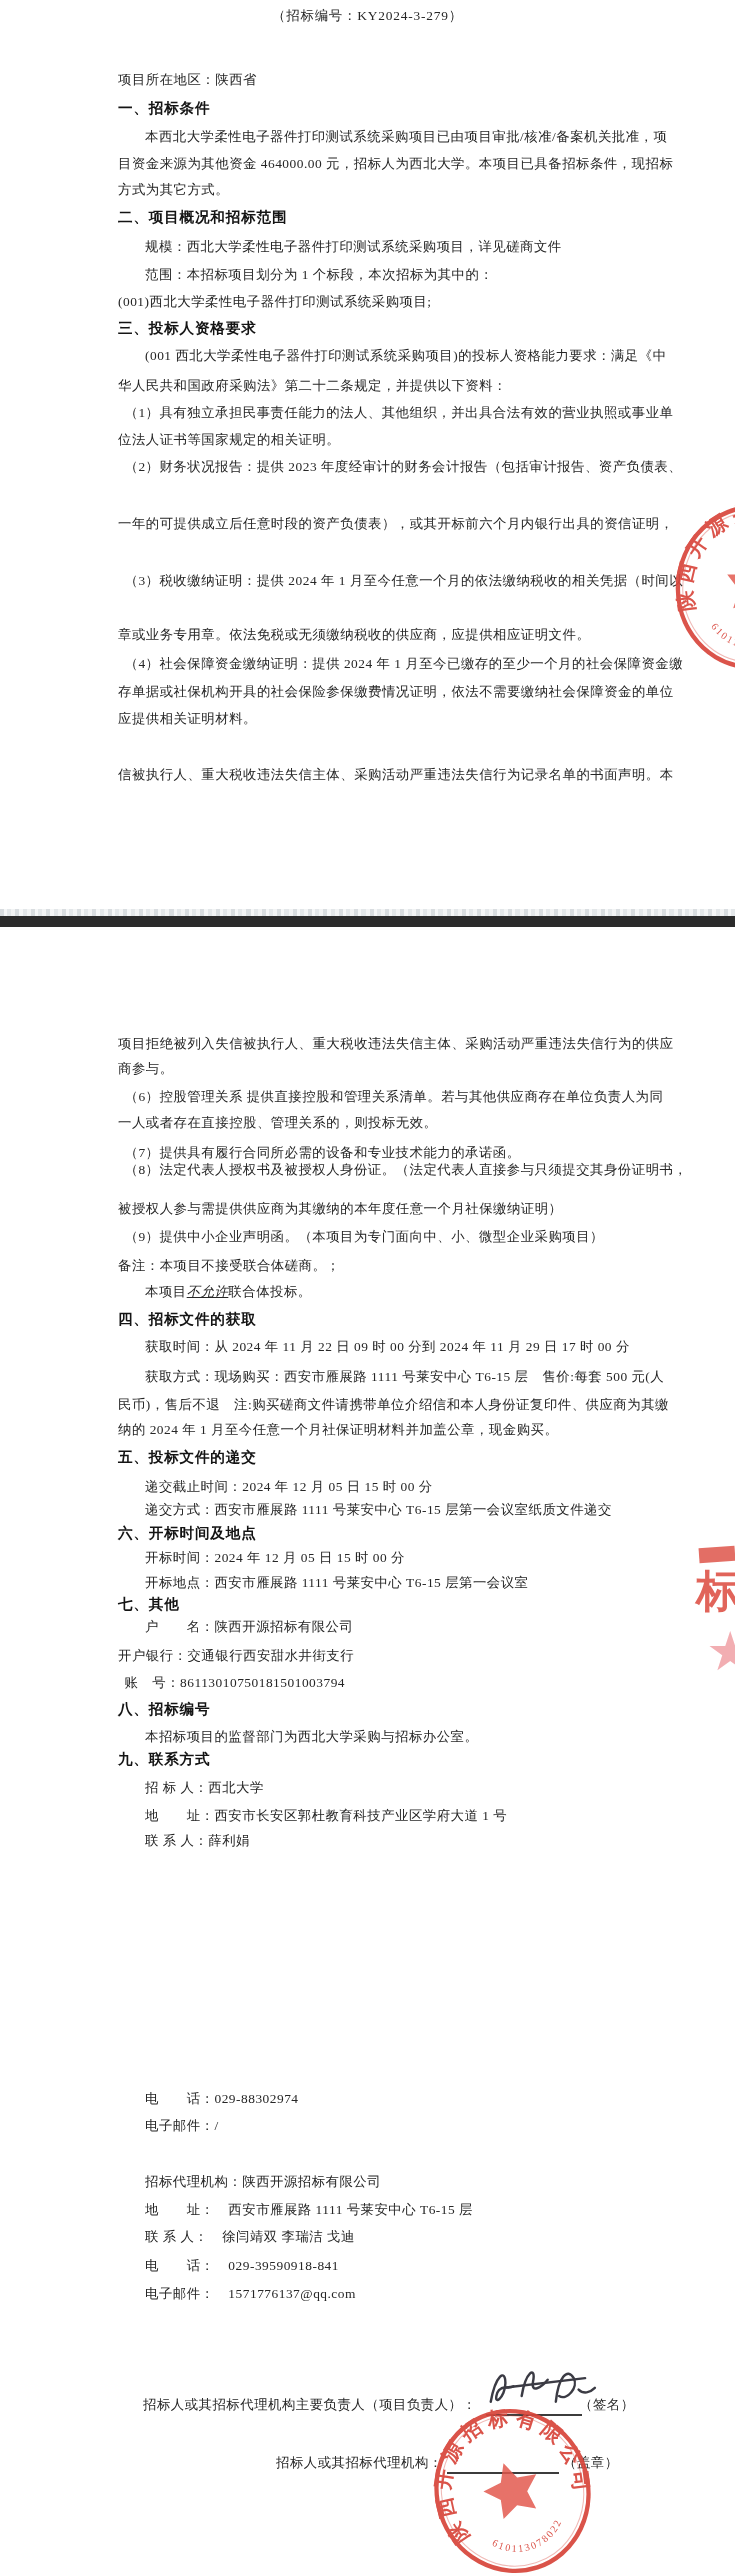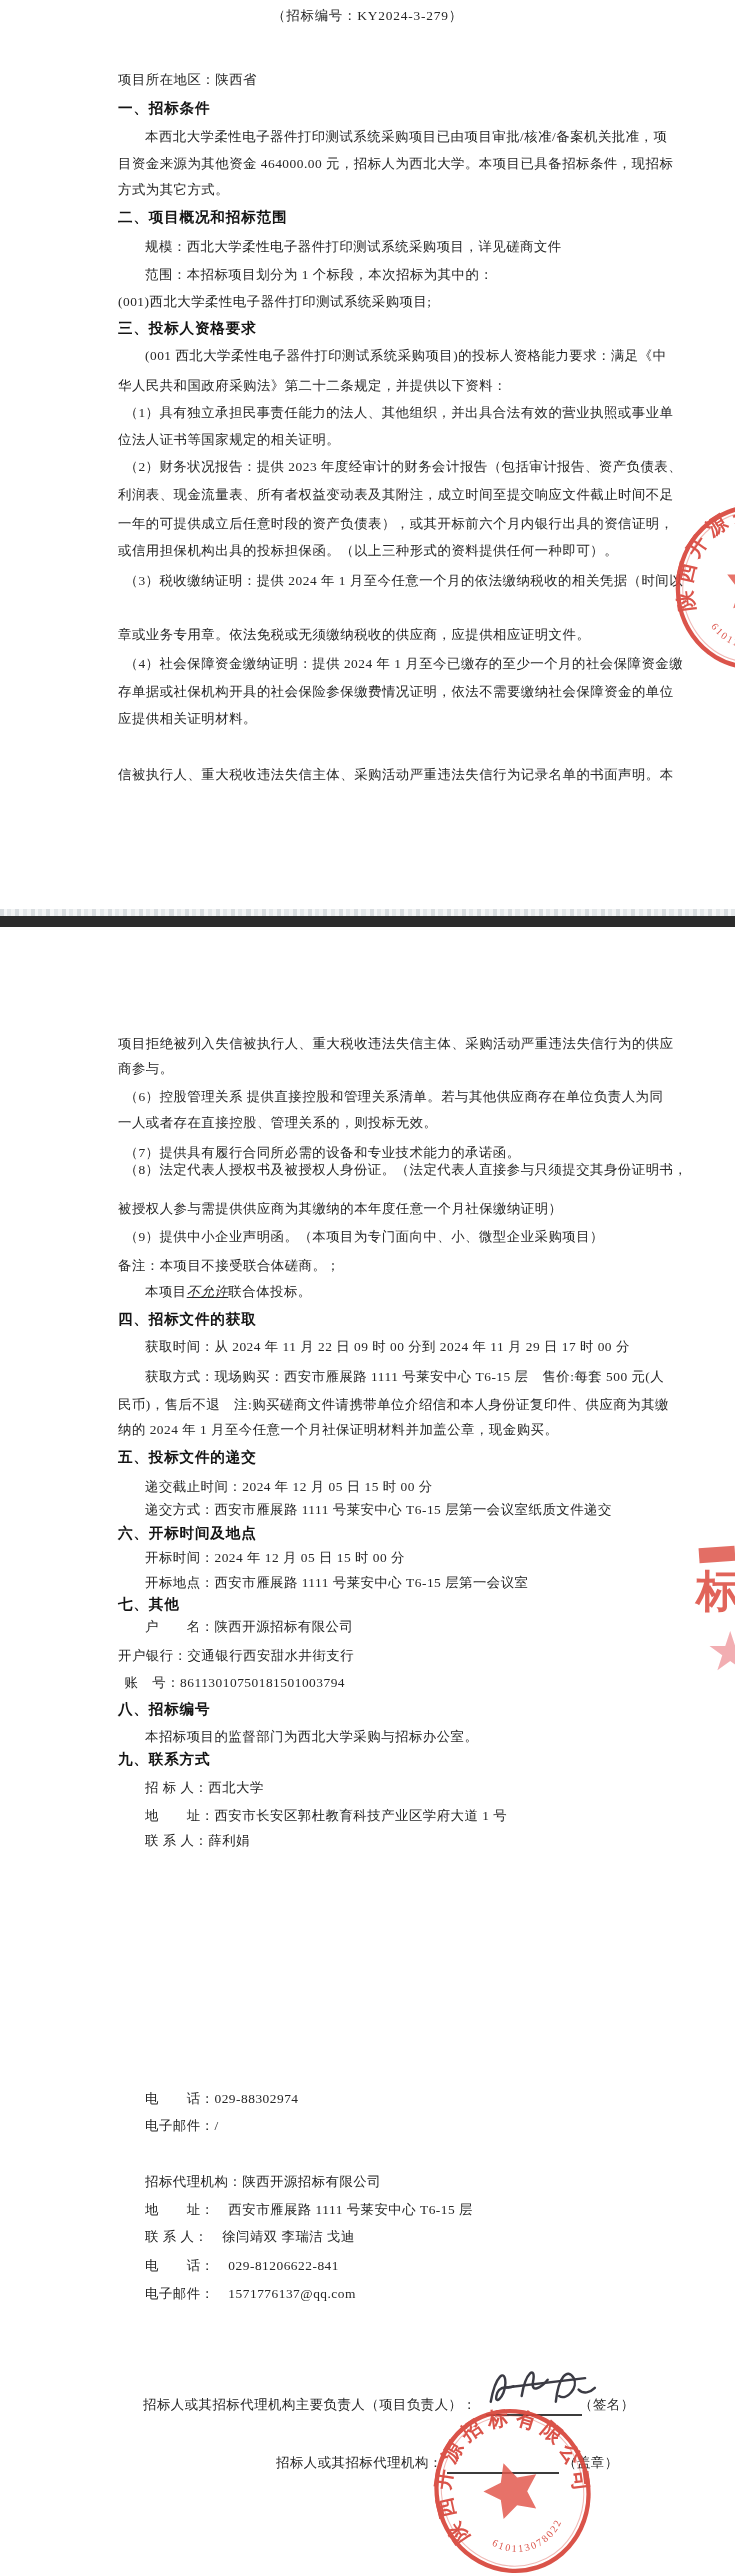--- a/index.html
+++ b/index.html
@@ -46,23 +46,21 @@
   <div class="ln hd" style="top:204px">二、项目概况和招标范围</div>
   <div class="ln ind2" style="top:233px">规模：西北大学柔性电子器件打印测试系统采购项目，详见磋商文件</div>
   <div class="ln ind2" style="top:261px">范围：本招标项目划分为 1 个标段，本次招标为其中的：</div>
   <div class="ln" style="top:288px">(001)西北大学柔性电子器件打印测试系统采购项目;</div>
   <div class="ln hd" style="top:315px">三、投标人资格要求</div>
   <div class="ln ind2" style="top:342px">(001 西北大学柔性电子器件打印测试系统采购项目)的投标人资格能力要求：满足《中</div>
   <div class="ln" style="top:372px">华人民共和国政府采购法》第二十二条规定，并提供以下资料：</div>
   <div class="ln ind05" style="top:399px">（1）具有独立承担民事责任能力的法人、其他组织，并出具合法有效的营业执照或事业单</div>
   <div class="ln" style="top:426px">位法人证书等国家规定的相关证明。</div>
   <div class="ln ind05" style="top:453px">（2）财务状况报告：提供 2023 年度经审计的财务会计报告（包括审计报告、资产负债表、</div>
-  <div class="ln" style="top:481px">利润表、现金流量表、所有者权益变动表及其附注，成立时间至提交响应文件截止时间不足</div>
   <div class="ln" style="top:510px">一年的可提供成立后任意时段的资产负债表），或其开标前六个月内银行出具的资信证明，</div>
-  <div class="ln" style="top:537px">或信用担保机构出具的投标担保函。（以上三种形式的资料提供任何一种即可）。</div>
   <div class="ln ind05" style="top:567px">（3）税收缴纳证明：提供 2024 年 1 月至今任意一个月的依法缴纳税收的相关凭据（时间以</div>
   <div class="ln" style="top:621px">章或业务专用章。依法免税或无须缴纳税收的供应商，应提供相应证明文件。</div>
   <div class="ln ind05" style="top:650px">（4）社会保障资金缴纳证明：提供 2024 年 1 月至今已缴存的至少一个月的社会保障资金缴</div>
   <div class="ln" style="top:678px">存单据或社保机构开具的社会保险参保缴费情况证明，依法不需要缴纳社会保障资金的单位</div>
   <div class="ln" style="top:705px">应提供相关证明材料。</div>
   <div class="ln" style="top:761px">信被执行人、重大税收违法失信主体、采购活动严重违法失信行为记录名单的书面声明。本</div>
 
   <div class="seal-box" style="left:672px;top:501px;transform:rotate(8deg);opacity:.92;">
     <svg width="163" height="172" viewBox="0 0 200 212">
       <g id="sealG">
@@ -115,21 +113,21 @@
   <div class="ln ind2" style="top:795px">本招标项目的监督部门为西北大学采购与招标办公室。</div>
   <div class="ln hd" style="top:818px">九、联系方式</div>
   <div class="ln ind2" style="top:846px">招 标 人：西北大学</div>
   <div class="ln ind2" style="top:874px">地　　址：西安市长安区郭杜教育科技产业区学府大道 1 号</div>
   <div class="ln ind2" style="top:899px">联 系 人：薛利娟</div>
   <div class="ln ind2" style="top:1157px">电　　话：029-88302974</div>
   <div class="ln ind2" style="top:1184px">电子邮件：/</div>
   <div class="ln ind2" style="top:1240px">招标代理机构：陕西开源招标有限公司</div>
   <div class="ln ind2" style="top:1268px">地　　址：　西安市雁展路 1111 号莱安中心 T6-15 层</div>
   <div class="ln ind2" style="top:1295px">联 系 人：　徐闫靖双 李瑞洁 戈迪</div>
-  <div class="ln ind2" style="top:1324px">电　　话：　029-81206622-841</div>
+  <div class="ln ind2" style="top:1324px">电　　话：　029-39590918-841</div>
   <div class="ln ind2" style="top:1352px">电子邮件：　1571776137@qq.com</div>
 
   <div class="ln" style="top:1463px;left:143px">招标人或其招标代理机构主要负责人（项目负责人）：</div>
   <div class="underline" style="left:486px;top:1486px;width:96px"></div>
   <div class="ln" style="top:1463px;left:579px">（签名）</div>
 
   <div class="ln" style="top:1521px;left:276px">招标人或其招标代理机构：</div>
   <div class="underline" style="left:447px;top:1544px;width:112px"></div>
   <div class="ln" style="top:1521px;left:563px">（盖章）</div>
 

